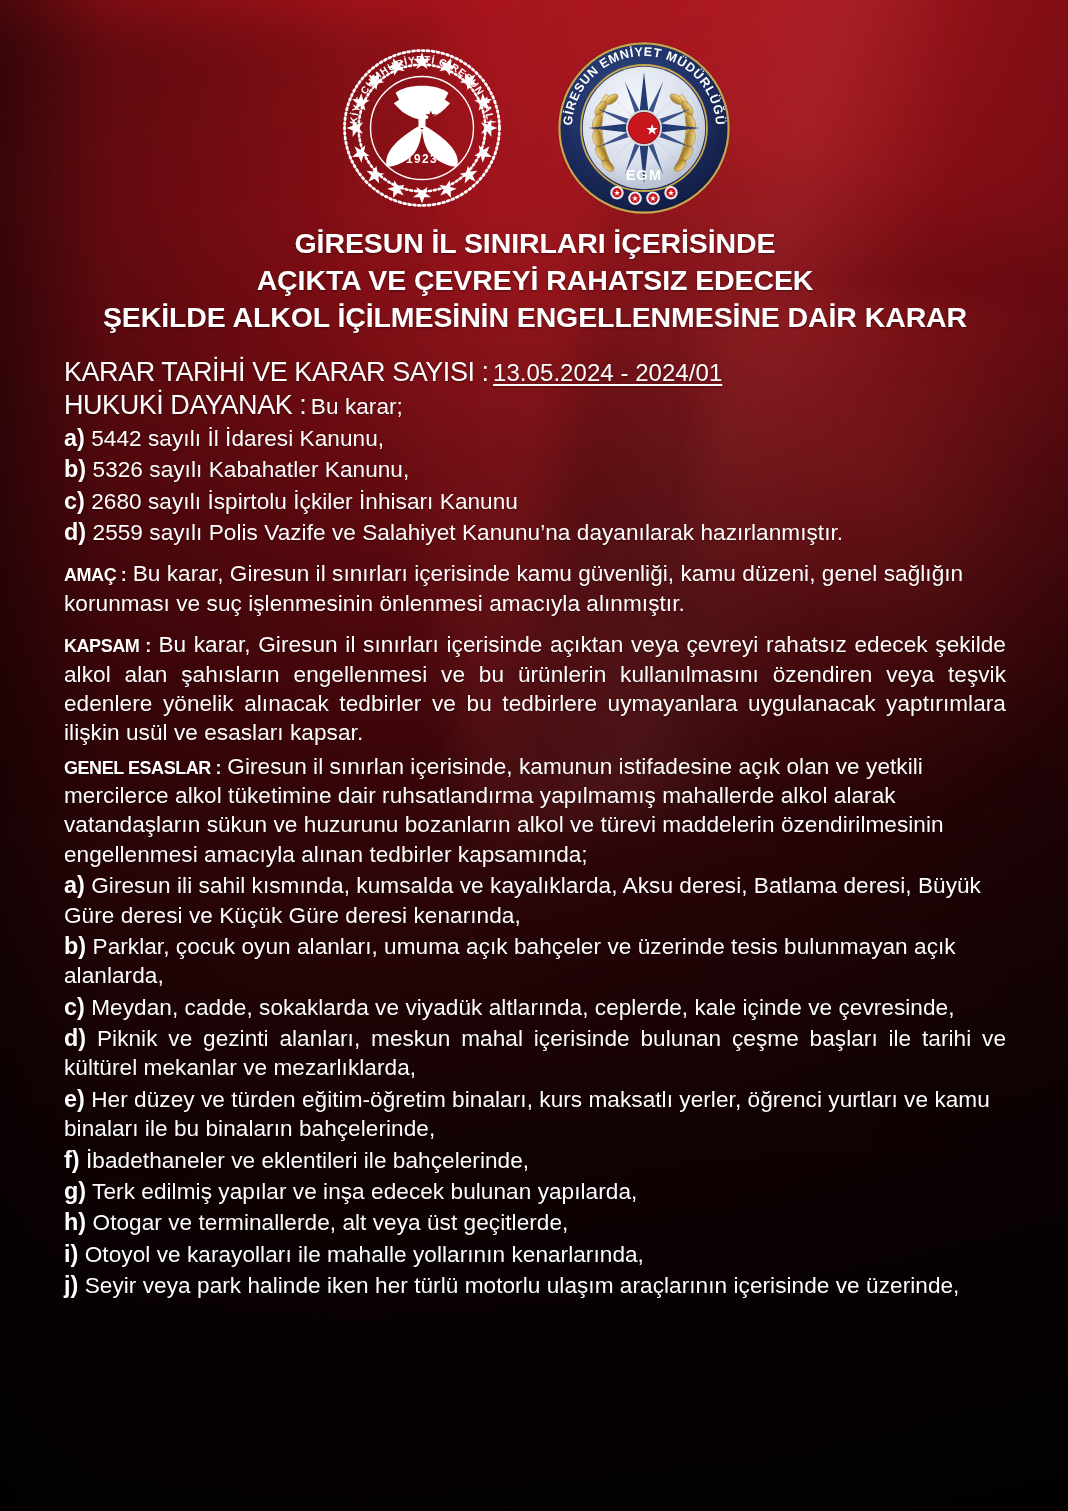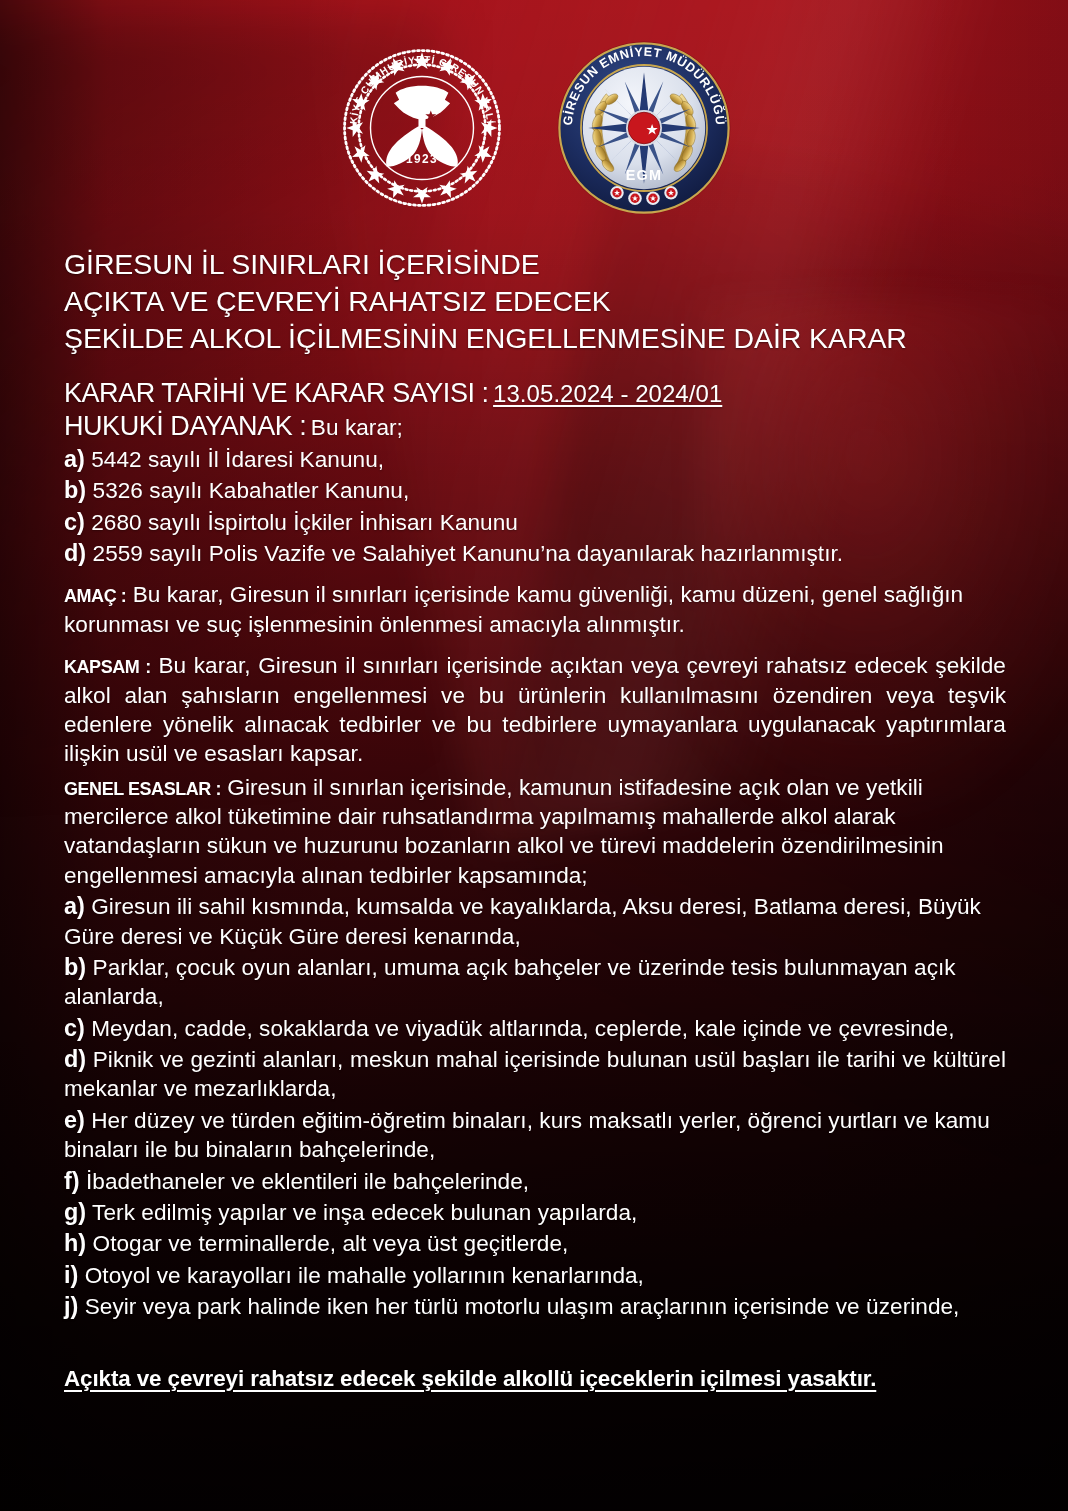--- a/index.html
+++ b/index.html
@@ -103,25 +103,26 @@
   .crest { display: block; }
 
   
   .content {
     position: relative;
     padding: 0 62px 0 64px;
   }
 
   
   .title {
-    font-weight: normal;
+    text-align: center;
+    font-weight: bold;
     font-size: 28.5px;
     line-height: 1.29;
     letter-spacing: -0.1px;
-    margin-top: 36px;
+    margin-top: 15px;
     text-shadow: 0 1px 2px rgba(0,0,0,0.45);
   }
   .title .tline { display: block; white-space: nowrap; }
 
   
   .block { margin-top: 12px; }
 
   .hdr {
     font-weight: normal;
     font-size: 27px;
@@ -440,21 +441,21 @@
         <div class="li">
           <span class="mark">b)</span>
           <span>Parklar, çocuk oyun alanları, umuma açık bahçeler ve üzerinde tesis bulunmayan açık alanlarda,</span>
         </div>
         <div class="li just">
           <span class="mark">c)</span>
           <span>Meydan, cadde, sokaklarda ve viyadük altlarında, ceplerde, kale içinde ve çevresinde,</span>
         </div>
         <div class="li just">
           <span class="mark">d)</span>
-          <span>Piknik ve gezinti alanları, meskun mahal içerisinde bulunan usül başları ile tarihi ve kültürel mekanlar ve mezarlıklarda,</span>
+          <span>Piknik ve gezinti alanları, meskun mahal içerisinde bulunan çeşme başları ile tarihi ve kültürel mekanlar ve mezarlıklarda,</span>
         </div>
         <div class="li">
           <span class="mark">e)</span>
           <span>Her düzey ve türden eğitim-öğretim binaları, kurs maksatlı yerler, öğrenci yurtları ve kamu binaları ile bu binaların bahçelerinde,</span>
         </div>
         <div class="li">
           <span class="mark">f)</span>
           <span>İbadethaneler ve eklentileri ile bahçelerinde,</span>
         </div>
         <div class="li">
@@ -469,16 +470,15 @@
           <span class="mark">i)</span>
           <span>Otoyol ve karayolları ile mahalle yollarının kenarlarında,</span>
         </div>
         <div class="li just">
           <span class="mark">j)</span>
           <span>Seyir veya park halinde iken her türlü motorlu ulaşım araçlarının içerisinde ve üzerinde,</span>
         </div>
       </div>
     </div>
 
-    <p class="notice">Açıkta ve çevreyi rahatsız edecek şekilde alkollü içeceklerin içilmesi yasaktır.</p>
 
   </div>
 </div>
 
 </body></html>

